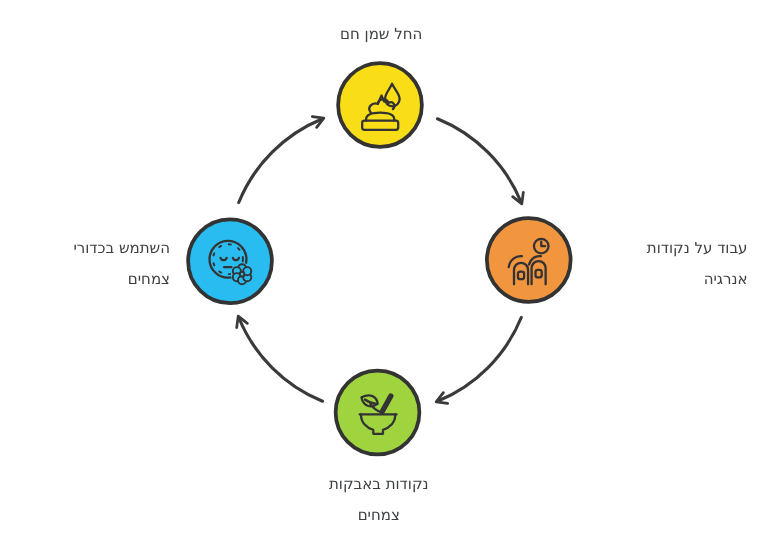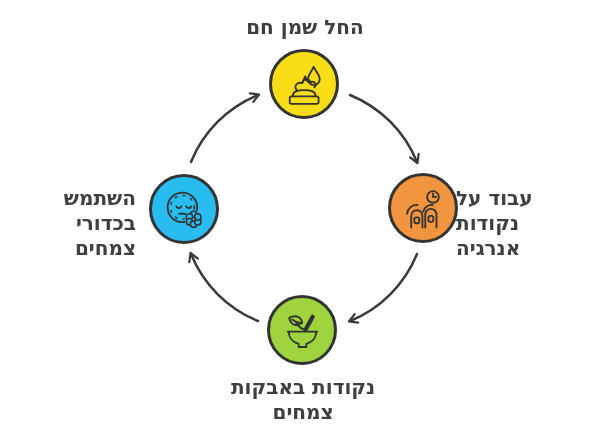--- a/index.html
+++ b/index.html
@@ -13,25 +13,25 @@
     position:absolute; width:64px; height:64px; box-sizing:content-box;
     border:3.5px solid #333333; border-radius:50%;
     display:flex; align-items:center; justify-content:center;
   }
   .node svg { width:45px; height:45px; display:block; }
   .node--top    { left:269px; top:49px;  background:#f9dd16; }
   .node--right  { left:388px; top:173px; background:#f2953f; }
   .node--bottom { left:267px; top:295px; background:#9fd43f; }
   .node--left   { left:149px; top:174px; background:#29bcf0; }
   .label {
-    position:absolute; color:#3d4043; font-weight:bold; font-size:20px;
+    position:absolute; color:#3d4043; font-weight:normal; font-size:12px;
     line-height:25px; white-space:pre-line; direction:rtl;
   }
   .label--top    { left:205px; top:15px;  width:200px; text-align:center; }
-  .label--right  { left:456px; top:186px; width:142px; text-align:left; }
+  .label--right  { left:456px; top:186px; width:142px; text-align:right; }
   .label--left   { left:0px;   top:186px; width:136px; text-align:right; }
   .label--bottom { left:203px; top:375px; width:200px; text-align:center; }
   .icon-stroke { fill:none; stroke:#333333; stroke-width:2.6; stroke-linecap:round; stroke-linejoin:round; }
 </style>
 </head>
 <body>
 
 <div id="stage">
 
   <svg id="arrows" viewBox="0 0 610 434">

